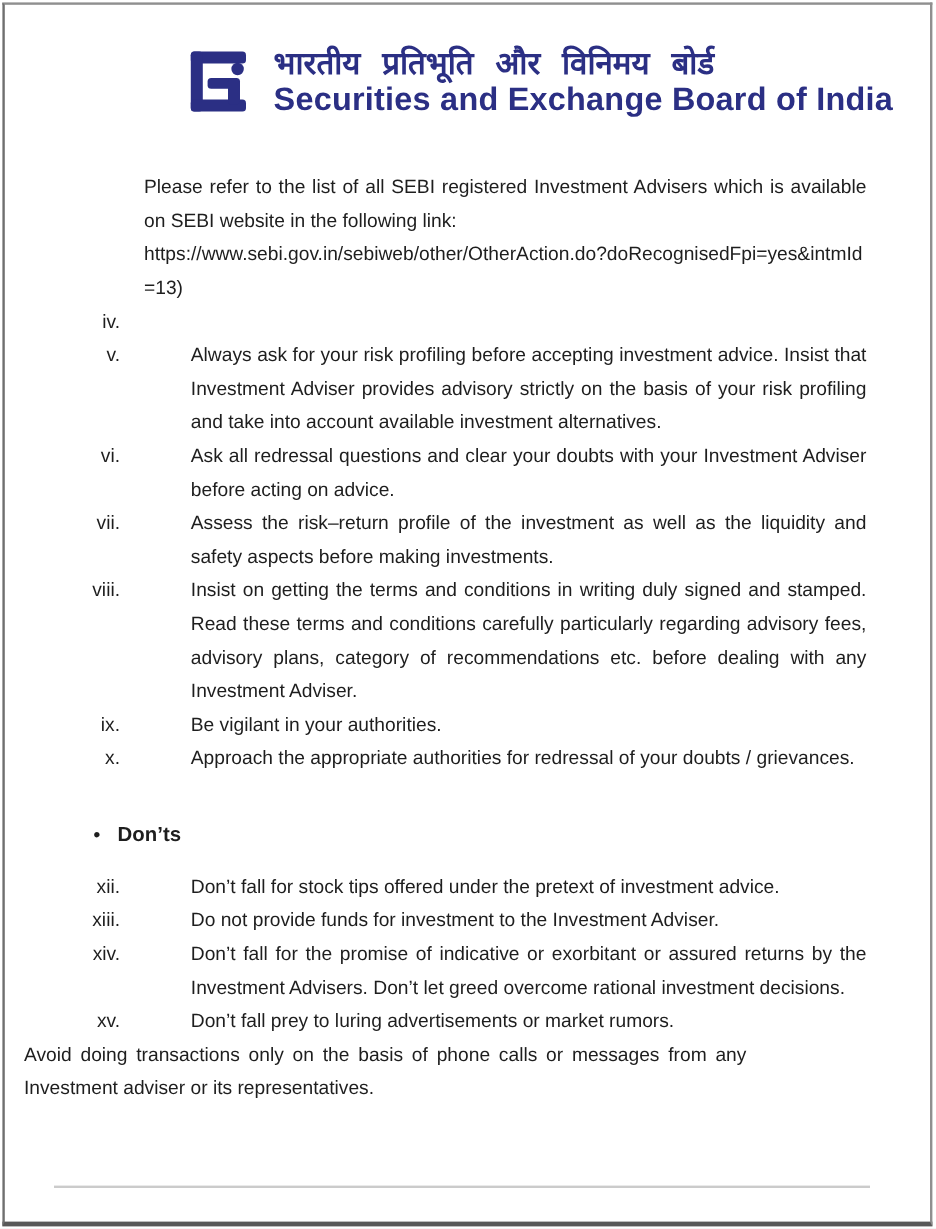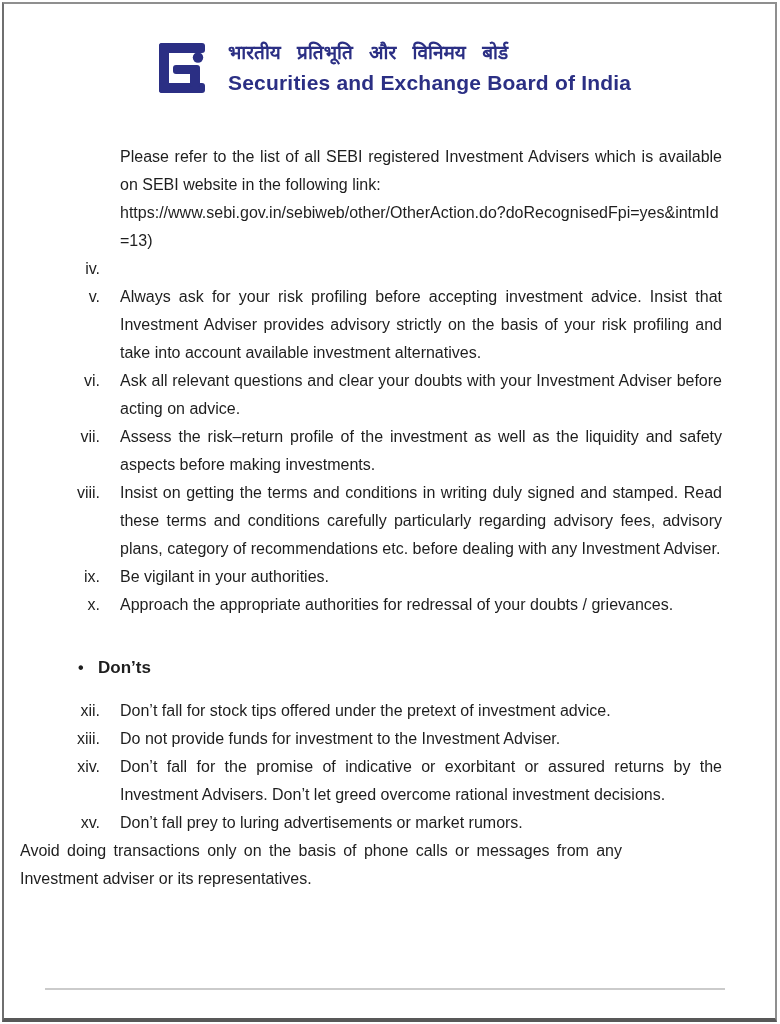--- a/index.html
+++ b/index.html
@@ -10,32 +10,32 @@
   }
   .page-border {
     position:absolute; top:2px; left:2px; right:3px; bottom:2px;
     border:2px solid #8f8f8f; border-left-color:#6f6f6f;
     border-bottom:4px solid #585858; pointer-events:none; z-index:5;
   }
   .doc-header { position:absolute; top:38px; left:155px; display:flex; align-items:flex-start; }
   .logo-wrap { width:56px; height:62px; flex:0 0 56px; }
   .org-names { margin-left:17px; }
   .org-hindi {
-    font-size:19px; font-weight:bold; color:#2b2f84; line-height:30px;
+    font-size:26px; font-weight:bold; color:#2b2f84; line-height:30px;
     word-spacing:11px; white-space:nowrap;
   }
   .org-english {
-    font-size:21px; font-weight:bold; color:#2b2f84; line-height:26px;
+    font-size:27px; font-weight:bold; color:#2b2f84; line-height:26px;
     margin-top:2px; letter-spacing:0.2px; white-space:nowrap;
   }
   .content { position:absolute; top:104px; left:0; width:722px; font-size:16px; line-height:28px; }
   .intro { margin-left:120px; width:602px;margin-top:39px; }
   .intro-text { text-align:justify; text-align-last:left; margin:0; }
   .intro-url { text-align:left; margin:0; overflow-wrap:anywhere; word-break:break-all; }
-  .row { display:flex; }
+  .row { display:flex;gap:39px; }
   .row-num { flex:0 0 100px; width:100px; text-align:right; }
   .row-text { margin-left:20px; width:602px; text-align:justify; text-align-last:left; }
   .donts-header { margin:35px 0 15px 78px; font-weight:bold; font-size:17px; line-height:28px; }
   .donts-bullet { display:inline-block; width:20px; font-size:16px; }
   .footer-rule {
     position:absolute; top:988px; left:45px; right:55px; height:2px;
     background:#cbcbcb;
   }
 </style>
 </head>
@@ -74,21 +74,21 @@
     <div class="row-num">iv.</div>
   </div>
 
   <div class="row">
     <div class="row-num">v.</div>
     <div class="row-text">Always ask for your risk profiling before accepting investment advice. Insist that Investment Adviser provides advisory strictly on the basis of your risk profiling and take into account available investment alternatives.</div>
   </div>
 
   <div class="row">
     <div class="row-num">vi.</div>
-    <div class="row-text">Ask all relevant questions and clear your doubts with your Investment Adviser before acting on advice.</div>
+    <div class="row-text">Ask all redressal questions and clear your doubts with your Investment Adviser before acting on advice.</div>
   </div>
 
   <div class="row">
     <div class="row-num">vii.</div>
     <div class="row-text">Assess the risk–return profile of the investment as well as the liquidity and safety aspects before making investments.</div>
   </div>
 
   <div class="row">
     <div class="row-num">viii.</div>
     <div class="row-text">Insist on getting the terms and conditions in writing duly signed and stamped. Read these terms  and conditions carefully particularly regarding advisory fees, advisory plans, category of recommendations etc. before dealing  with  any Investment  Adviser.</div>

